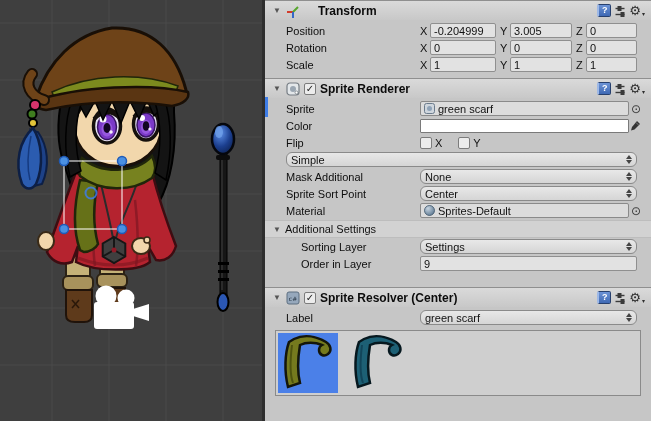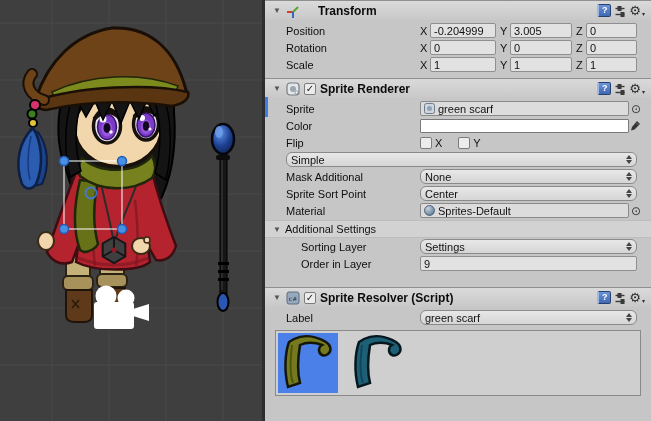--- a/index.html
+++ b/index.html
@@ -395,21 +395,21 @@
 
   <div class="hdr">
     <span class="fold">▼</span>
     <span class="cicon">
       <svg width="14" height="14" viewBox="0 0 14 14">
         <rect x="1" y="1" width="12" height="12" rx="2" fill="#96a8bc" stroke="#5c6e80" stroke-width="1"></rect>
         <text x="7" y="9.5" font-size="6" font-family="DejaVu Sans, sans-serif" fill="#1e2c3a" text-anchor="middle">c#</text>
       </svg>
     </span>
     <span class="cb hdrcb">✓</span>
-    <span class="htitle">Sprite Resolver (Script)</span>
+    <span class="htitle">Sprite Resolver (Center)</span>
     <span class="hdr-right">
       <span class="book">?</span>
       <span>
         <svg width="12" height="12" viewBox="0 0 12 12" stroke="#3a3a3a" fill="#3a3a3a">
           <line x1="1.5" y1="3.5" x2="10.5" y2="3.5" stroke-width="1.4"></line>
             <rect x="4" y="1.5" width="3" height="4"></rect>
           <line x1="1.5" y1="9.5" x2="10.5" y2="9.5" stroke-width="1.4"></line>
             <rect x="7" y="7.5" width="3" height="4"></rect>
         </svg>
       </span>

